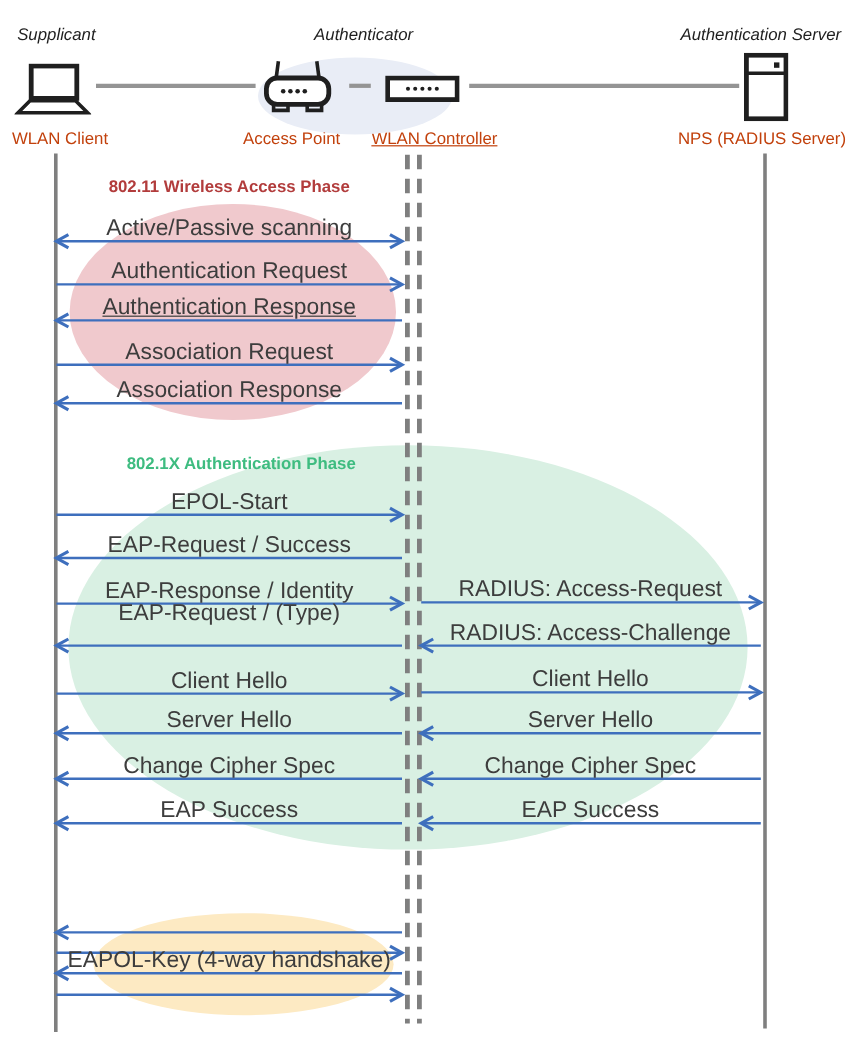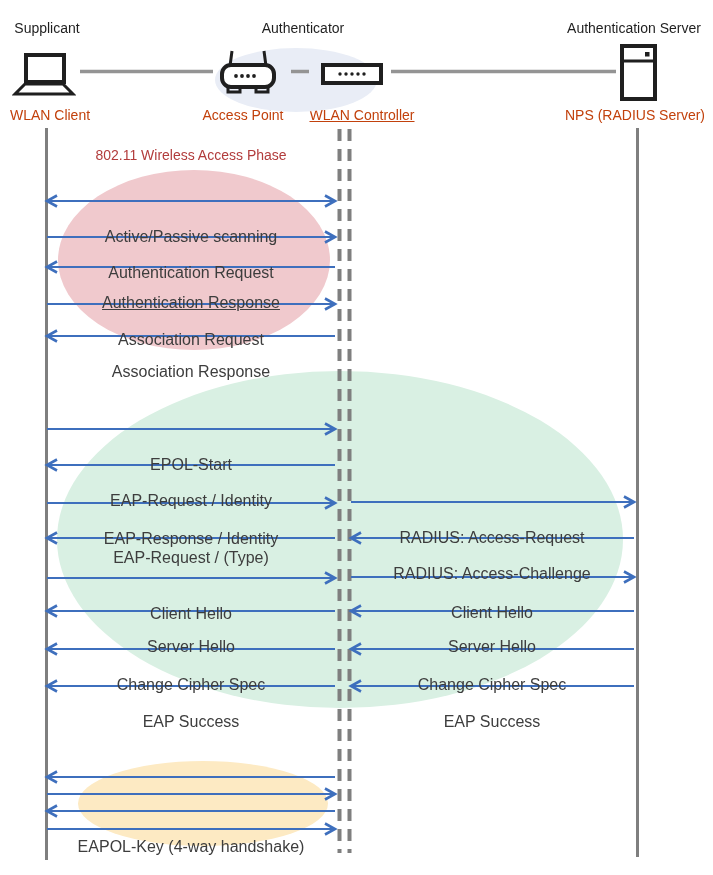--- a/index.html
+++ b/index.html
@@ -2,24 +2,24 @@
 <html><head>
 <meta charset="utf-8">
 <style>
   html,body{margin:0;padding:0;background:#fff;}
   #stage{
     position:relative;width:713px;height:875px;background:#fff;overflow:hidden;
     font-family:"Liberation Sans", sans-serif;color:#3d3d3d;
   }
   .abs{position:absolute;}
   .ellipse{position:absolute;border-radius:50%;}
-  .role-label{position:absolute;transform:translateX(-50%);font-size:14px;color:#1f1f1f;white-space:nowrap;}
+  .role-label{position:absolute;transform:translateX(-50%);font-size:14px;color:#1f1f1f;white-space:nowrap;font-style:italic;}
   .device-label{position:absolute;transform:translateX(-50%);font-size:14px;color:#c2410c;white-space:nowrap;top:107px;}
-  .phase-title{position:absolute;transform:translateX(-50%);font-size:14px;text-align:center;white-space:pre-line;line-height:19px;}
-  .msg-label{position:absolute;transform:translateX(-50%);font-size:16px;white-space:nowrap;margin-top:48px;}
+  .phase-title{position:absolute;transform:translateX(-50%);font-size:14px;text-align:center;white-space:pre-line;line-height:19px;font-weight:bold;}
+  .msg-label{position:absolute;transform:translateX(-50%);font-size:19px;white-space:nowrap;}
   #diagram-svg{position:absolute;left:0;top:0;z-index:3;}
   .bg{z-index:1;}
   .fg{z-index:4;}
   .icon{position:absolute;z-index:4;}
 </style>
 </head>
 <body>
 
 <div id="stage">
 
@@ -121,29 +121,30 @@
         <line x1="47" y1="794" x2="335" y2="794" stroke="#3e6fbd" stroke-width="2"></line>
         <polyline points="325,788.5 335,794 325,799.5" fill="none" stroke="#3e6fbd" stroke-width="2.6"></polyline>
         <line x1="47" y1="811" x2="335" y2="811" stroke="#3e6fbd" stroke-width="2"></line>
         <polyline points="57,805.5 47,811 57,816.5" fill="none" stroke="#3e6fbd" stroke-width="2.6"></polyline>
         <line x1="47" y1="829" x2="335" y2="829" stroke="#3e6fbd" stroke-width="2"></line>
         <polyline points="325,823.5 335,829 325,834.5" fill="none" stroke="#3e6fbd" stroke-width="2.6"></polyline>
       </g>
   </svg>
 
   <div class="phase-title fg" style="left: 191px; top: 146px; color: rgb(178, 60, 60);">802.11 Wireless Access Phase</div>
+  <div class="phase-title fg" style="left: 201px; top: 377px; color: rgb(62, 188, 128);">802.1X Authentication Phase</div>
 
   <div id="messages" class="fg abs" style="left: 0px; top: 0px; color: rgb(61, 61, 61);">
       <div class="msg-label" style="left: 191px; top: 180px;">Active/Passive scanning</div>
       <div class="msg-label" style="left: 191px; top: 216px;">Authentication Request</div>
       <div class="msg-label" style="left: 191px; top: 246px; text-decoration: underline;">Authentication Response</div>
       <div class="msg-label" style="left: 191px; top: 283px;">Association Request</div>
       <div class="msg-label" style="left: 191px; top: 315px;">Association Response</div>
       <div class="msg-label" style="left: 191px; top: 408px;">EPOL-Start</div>
-      <div class="msg-label" style="left: 191px; top: 444px;">EAP-Request / Identity</div>
+      <div class="msg-label" style="left: 191px; top: 444px;">EAP-Request / Success</div>
       <div class="msg-label" style="left: 191px; top: 482px;">EAP-Response / Identity</div>
       <div class="msg-label" style="left: 492px; top: 481px;">RADIUS: Access-Request</div>
       <div class="msg-label" style="left: 191px; top: 501px;">EAP-Request / (Type)</div>
       <div class="msg-label" style="left: 492px; top: 517px;">RADIUS: Access-Challenge</div>
       <div class="msg-label" style="left: 191px; top: 557px;">Client Hello</div>
       <div class="msg-label" style="left: 492px; top: 556px;">Client Hello</div>
       <div class="msg-label" style="left: 191px; top: 590px;">Server Hello</div>
       <div class="msg-label" style="left: 492px; top: 590px;">Server Hello</div>
       <div class="msg-label" style="left: 191px; top: 628px;">Change Cipher Spec</div>
       <div class="msg-label" style="left: 492px; top: 628px;">Change Cipher Spec</div>

